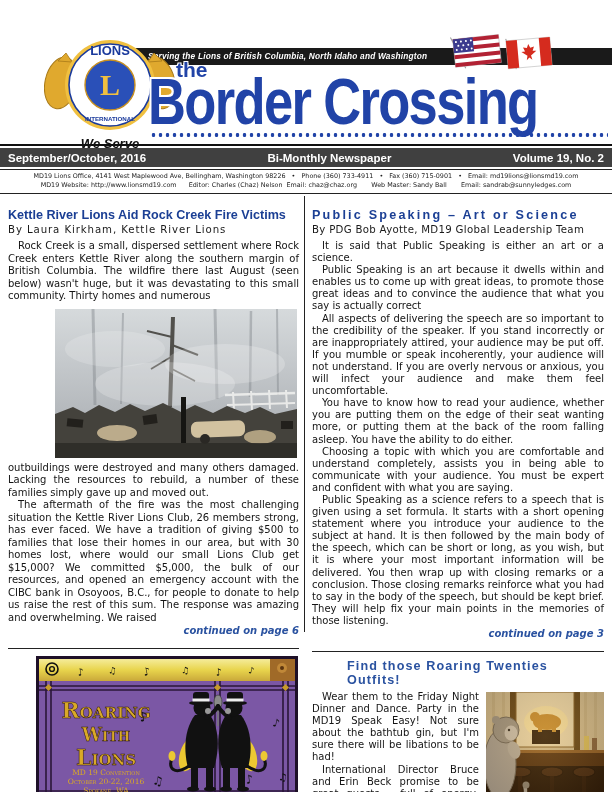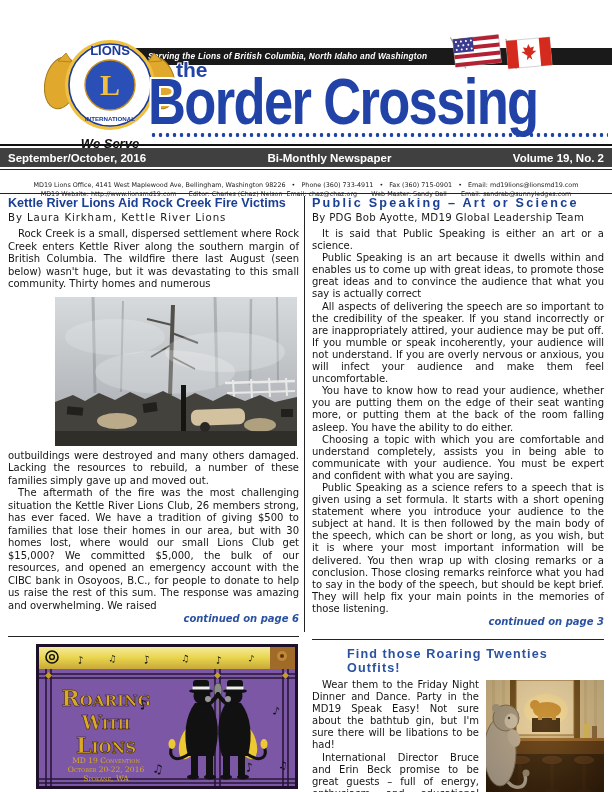--- a/index.html
+++ b/index.html
@@ -22,29 +22,29 @@
               text-shadow:-2px -2px 0 #fff,2px -2px 0 #fff,-2px 2px 0 #fff,2px 2px 0 #fff;}
   .dotted{position:absolute;left:2px;top:76px;width:458px;height:6px;
           background-image:radial-gradient(circle,#2143a7 1.7px,transparent 2.1px);
           background-size:7px 6px;background-repeat:repeat-x;}
 
   .rule-top{position:absolute;left:0;top:144px;width:612px;height:2px;background:#111;}
   .date-bar{position:absolute;left:0;top:148px;width:612px;height:19px;background:#404040;color:#fff;
             display:flex;justify-content:space-between;align-items:center;padding:0 8px;box-sizing:border-box;
             font:bold 11.5px "Liberation Sans",sans-serif;}
   .contact-box{position:absolute;left:0;top:169px;width:612px;height:25px;border-top:1px solid #222;
-               border-bottom:1px solid #222;text-align:center;padding-top:11px;box-sizing:border-box;}
+               border-bottom:1px solid #222;text-align:center;padding-top:2px;box-sizing:border-box;}
   .contact-line{font-size:6.4px;color:#222;white-space:pre;line-height:9px;}
 
   
   .col-divider{position:absolute;left:304px;top:196px;width:1px;height:436px;background:#222;}
   .col-left{position:absolute;left:8px;top:196px;width:291px;}
   .col-right{position:absolute;left:312px;top:196px;width:292px;}
 
-  .article-title{font:bold 12.6px "Liberation Sans",sans-serif;color:#1b3f94;margin:0 0 2px;}
+  .article-title{font:bold 12.6px "Liberation Sans",sans-serif;color:#1b3f94;margin:12px 0 2px;}
   .spread{letter-spacing:2.2px;}
   .byline{font-size:10.2px;letter-spacing:.9px;color:#1a1a1a;margin:0 0 5px;}
   p.body{font-size:10px;line-height:12.5px;text-align:justify;margin:0;text-indent:10px;}
   p.body.noindent{text-indent:0;}
   .col-right p.body{line-height:12.1px;}
   .continued{font:bold italic 10px "DejaVu Sans",sans-serif;color:#2a52a0;text-align:right;
              border-bottom:1.6px solid #222;padding-bottom:12px;margin:1px 0 0;}
   .fire-photo{display:block;margin:6px 0 4px 47px;}
   .poster{display:block;margin:7px 0 0 28px;}
   .twenties-title{font:bold 12.6px "Liberation Sans",sans-serif;color:#2a52a0;letter-spacing:1.1px;margin:7px 0 4px;padding-left:35px;}

